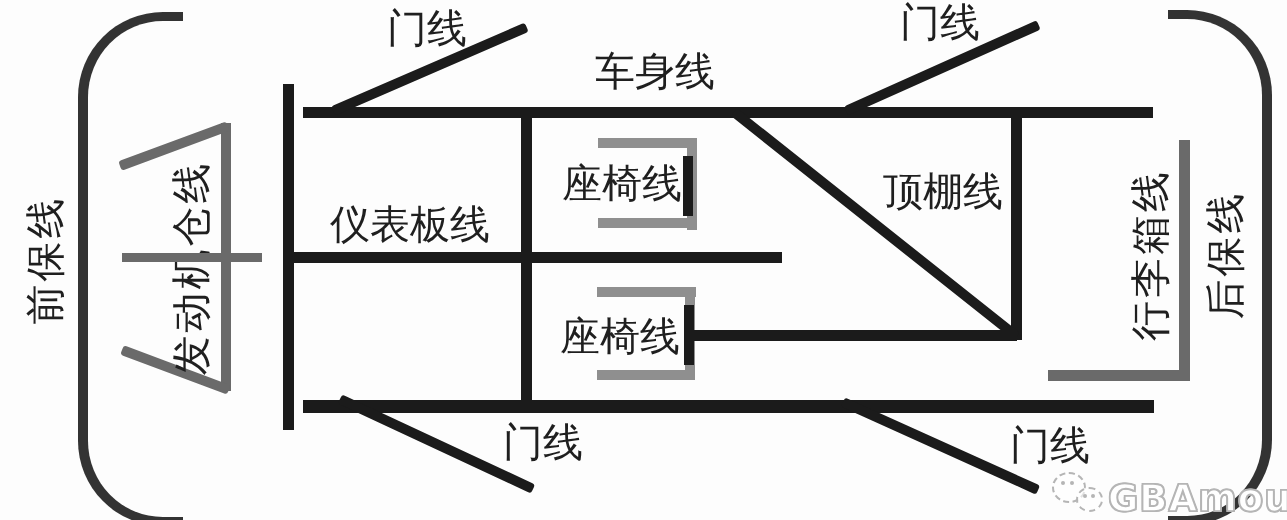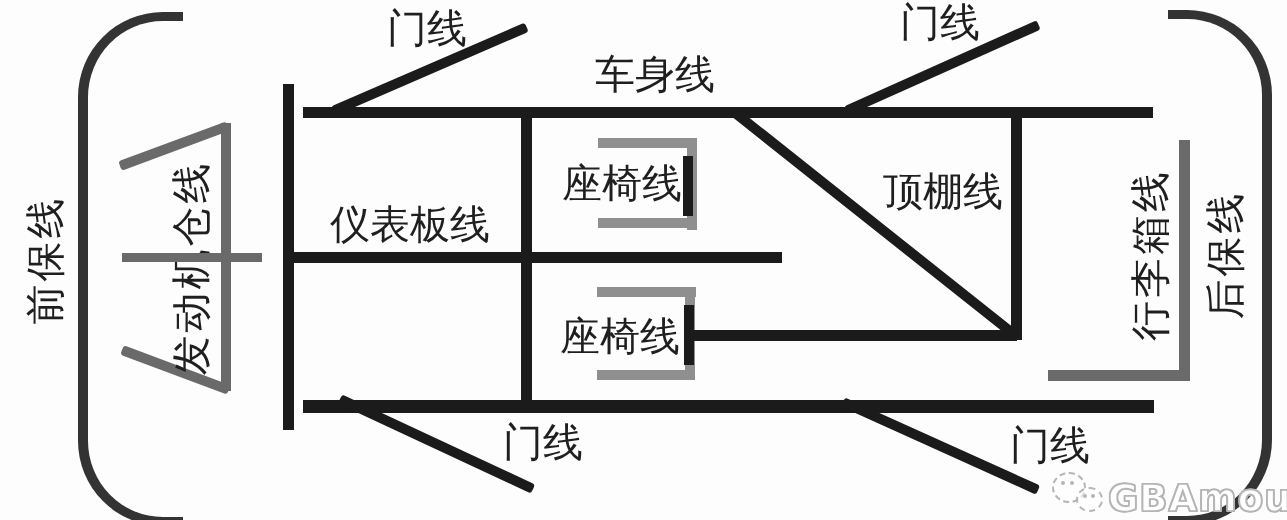--- a/index.html
+++ b/index.html
@@ -89,21 +89,21 @@
   </div>
 
   <div>
     <div class="vline gray" style="left:1179px;top:140px;width:11px;height:240px;"></div>
     <div class="hline gray" style="left:1048px;top:370px;width:142px;height:11px;"></div>
   </div>
 
   <div class="paren paren-right" style="left:1168px;top:10px;width:94px;height:497px;"></div>
 
   <div class="label" style="left:372px;top:7px;width:110px;height:44px;">门线</div>
-  <div class="label" style="left:580px;top:53px;width:150px;height:44px;">车身线</div>
+  <div class="label" style="left:580px;top:53px;width:150px;height:44px;font-family:Liberation Mono, monospace;">车身线</div>
   <div class="label" style="left:885px;top:1px;width:110px;height:44px;">门线</div>
   <div class="label" style="left:542px;top:161px;width:160px;height:46px;">座椅线</div>
   <div class="label" style="left:863px;top:169px;width:160px;height:46px;">顶棚线</div>
   <div class="label" style="left:320px;top:202px;width:180px;height:46px;">仪表板线</div>
   <div class="label" style="left:540px;top:314px;width:160px;height:46px;">座椅线</div>
   <div class="label" style="left:488px;top:421px;width:110px;height:44px;">门线</div>
   <div class="label" style="left:995px;top:424px;width:110px;height:44px;">门线</div>
 
   <div class="label vlabel" style="left:1056px;top:233px;width:190px;height:44px;">行李箱线</div>
   <div class="label vlabel" style="left:1151px;top:233px;width:150px;height:44px;">后保线</div>

